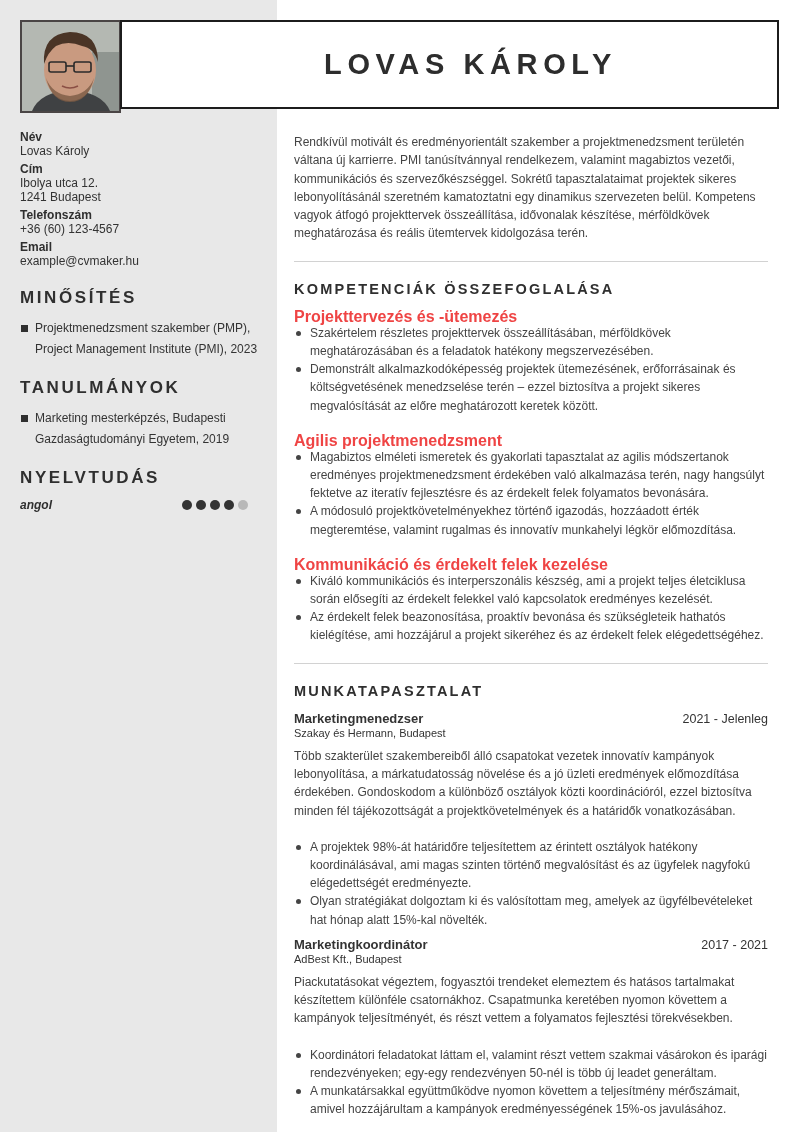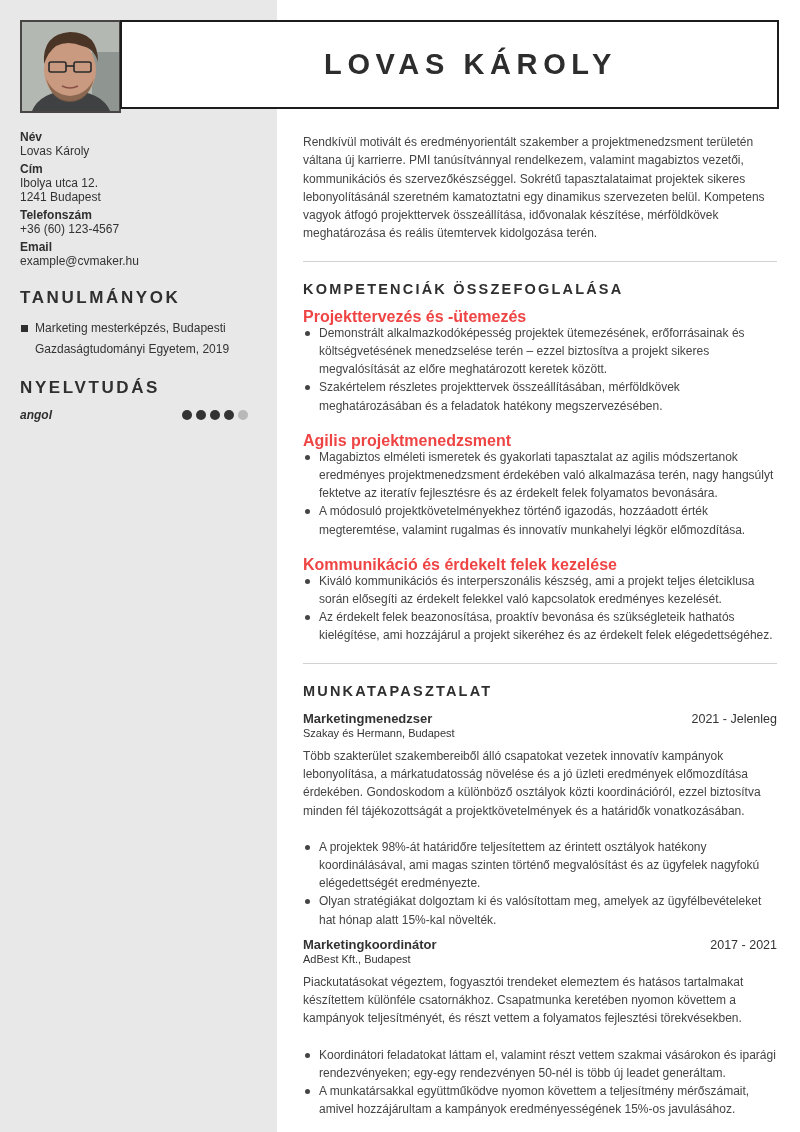--- a/index.html
+++ b/index.html
@@ -43,21 +43,21 @@
     content: ""; position: absolute; left: 1px; top: 7px; width: 7px; height: 7px;
     background: #2f2f2f;
   }
 
   .lang-row { display: flex; justify-content: space-between; align-items: center; width: 230px; font-style: italic; }
   .lang-name { font-size: 12px; font-weight: bold; color: #2f2f2f; }
   .dots { display: flex; gap: 4px; margin-right: 2px; }
   .dot { width: 10px; height: 10px; border-radius: 50%; background: #333; }
   .dot.off { background: #b8b8b8; }
 
-  .main { position: absolute; left: 303px; top: 133px; width: 474px; }
+  .main { position: absolute; left: 294px; top: 133px; width: 474px; }
   .summary { font-size: 12px; line-height: 18.3px; color: #444; }
   .divider { border: none; border-top: 1px solid #d2d2d2; margin: 18px 0 19px; }
   .main-h {
     font-size: 14.5px; font-weight: bold; letter-spacing: 2.2px; color: #2f2f2f;
     margin-bottom: 12px;
   }
   .comp-title { font-size: 16px; font-weight: bold; color: #ef4444; line-height: 15px; }
   .dot-list { list-style: none; }
   .dot-list li {
     position: relative; padding-left: 16px; font-size: 12px; line-height: 18.2px; color: #444;
@@ -122,20 +122,26 @@
       </div>
     </div>
     <div>
       <div class="pi-label">Email</div>
       <div class="pi-value">
         <div>example@cvmaker.hu</div>
       </div>
     </div>
   </section>
 
+  <section>
+    <h2 class="side-h">MINŐSÍTÉS</h2>
+    <ul class="sq-list">
+      <li>Projektmenedzsment szakember (PMP), Project Management Institute (PMI), 2023</li>
+    </ul>
+  </section>
 
   <section>
     <h2 class="side-h">TANULMÁNYOK</h2>
     <ul class="sq-list">
       <li>Marketing mesterképzés, Budapesti Gazdaságtudományi Egyetem, 2019</li>
     </ul>
   </section>
 
   <section>
     <h2 class="side-h">NYELVTUDÁS</h2>
@@ -156,22 +162,22 @@
   <p class="summary">Rendkívül motivált és eredményorientált szakember a projektmenedzsment területén váltana új karrierre. PMI tanúsítvánnyal rendelkezem, valamint magabiztos vezetői, kommunikációs és szervezőkészséggel. Sokrétű tapasztalataimat projektek sikeres lebonyolításánál szeretném kamatoztatni egy dinamikus szervezeten belül. Kompetens vagyok átfogó projekttervek összeállítása, idővonalak készítése, mérföldkövek meghatározása és reális ütemtervek kidolgozása terén.</p>
 
   <hr class="divider">
 
   <section>
     <h2 class="main-h">KOMPETENCIÁK ÖSSZEFOGLALÁSA</h2>
 
     <div class="comp-group">
       <div class="comp-title">Projekttervezés és -ütemezés</div>
       <ul class="dot-list">
+        <li>Szakértelem részletes projekttervek összeállításában, mérföldkövek meghatározásában és a feladatok hatékony megszervezésében.</li>
         <li>Demonstrált alkalmazkodóképesség projektek ütemezésének, erőforrásainak és költségvetésének menedzselése terén – ezzel biztosítva a projekt sikeres megvalósítását az előre meghatározott keretek között.</li>
-        <li>Szakértelem részletes projekttervek összeállításában, mérföldkövek meghatározásában és a feladatok hatékony megszervezésében.</li>
       </ul>
     </div>
 
     <div class="comp-group">
       <div class="comp-title">Agilis projektmenedzsment</div>
       <ul class="dot-list">
         <li>Magabiztos elméleti ismeretek és gyakorlati tapasztalat az agilis módszertanok eredményes projektmenedzsment érdekében való alkalmazása terén, nagy hangsúlyt fektetve az iteratív fejlesztésre és az érdekelt felek folyamatos bevonására.</li>
         <li>A módosuló projektkövetelményekhez történő igazodás, hozzáadott érték megteremtése, valamint rugalmas és innovatív munkahelyi légkör előmozdítása.</li>
       </ul>
     </div>

